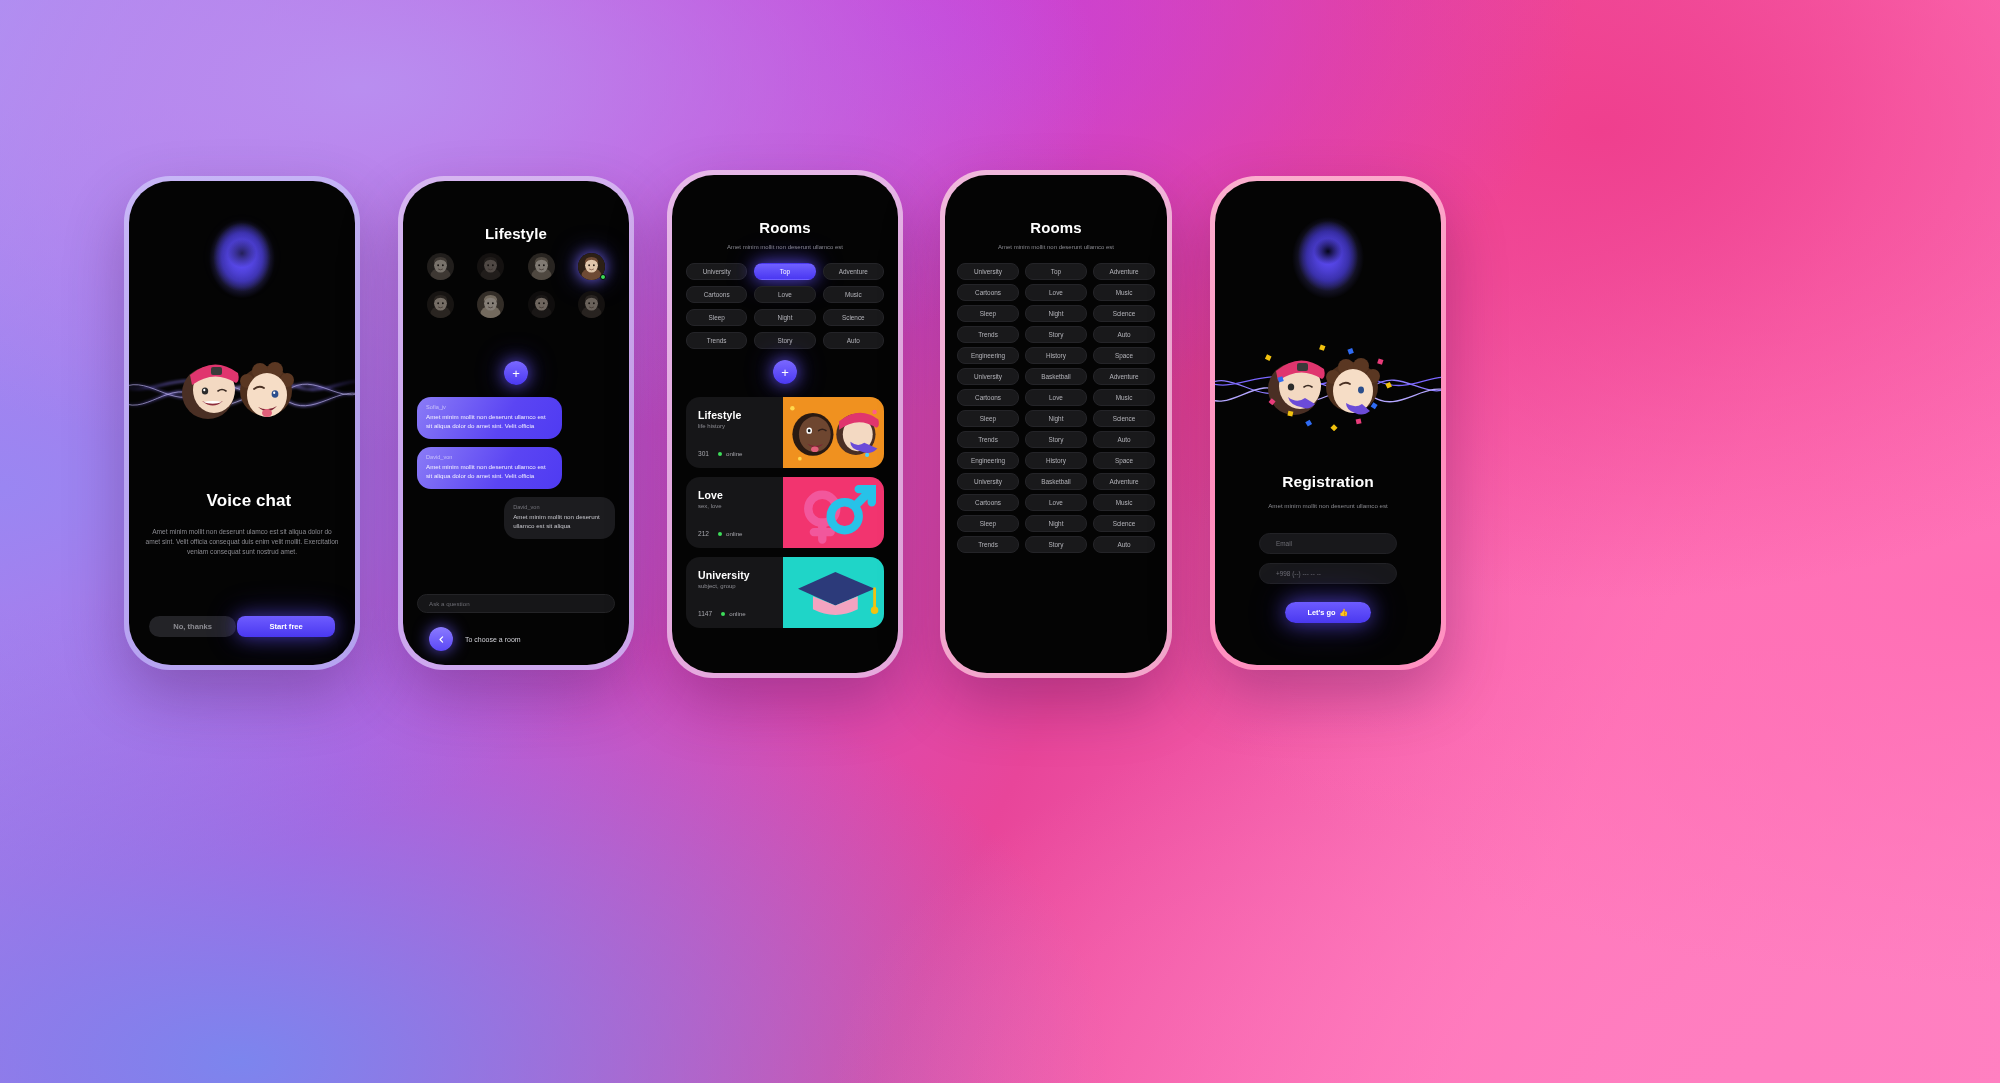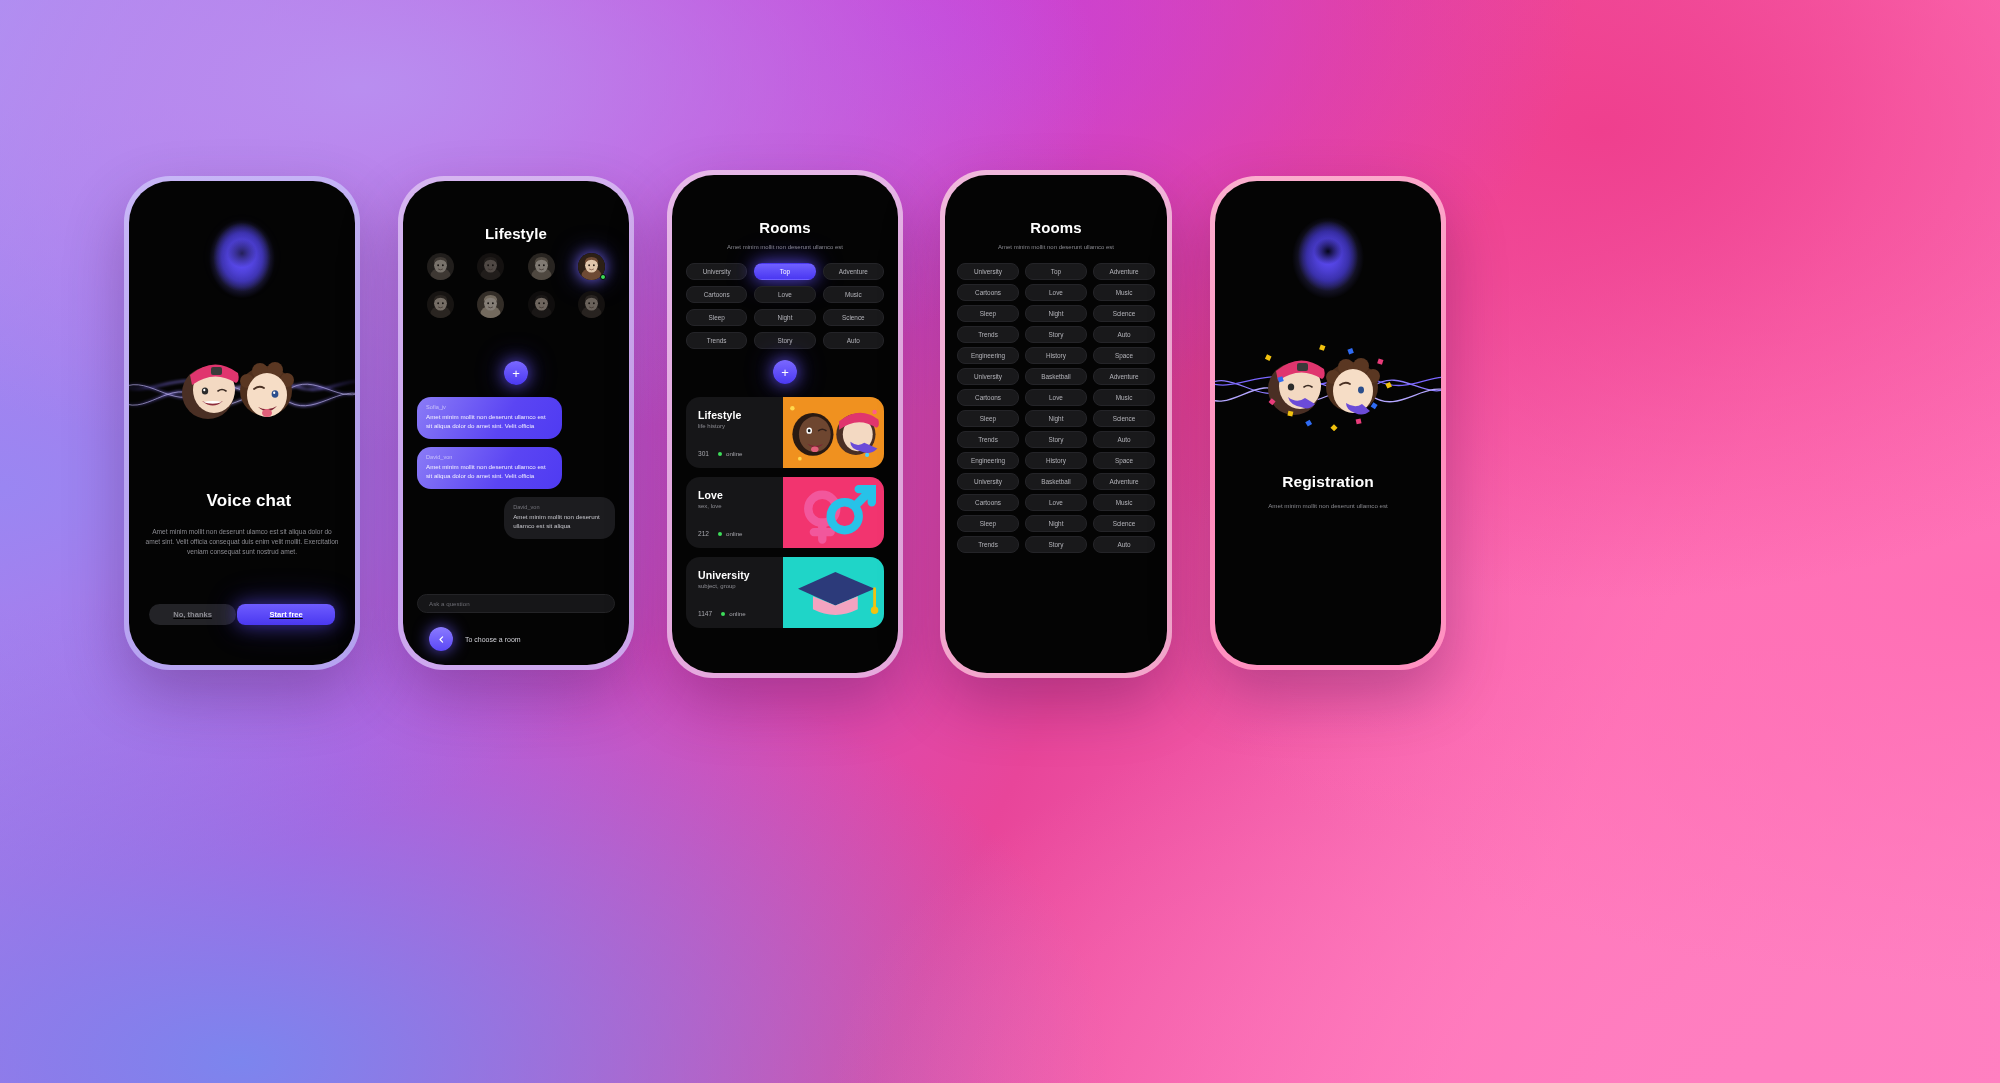--- a/index.html
+++ b/index.html
@@ -71,21 +71,21 @@
     position:absolute; left:50%; top:162px; transform:translateX(-50%);
     width:136px; height:92px;
   }
   .memoji{ position:absolute; width:74px; height:82px; }
   .mj-left{ left:4px; top:2px; }
   .mj-right{ left:56px; top:6px; }
 
   .p1-head { position:absolute; left:6px; right:0; top:310px;padding-left:8px; }
   .p1-head .title{ font-size:17px; }
   .p1-desc{ position:absolute; left:16px; right:16px; top:346px; }
-  .p1-btns{ position:absolute; left:20px; right:20px; bottom:40px; display:flex; gap:1px;text-decoration:underline; }
+  .p1-btns{ position:absolute; left:20px; right:20px; bottom:28px; display:flex; gap:1px; }
   .btn{
     border:none; border-radius:999px; font-size:7.6px; font-weight:600;
     display:flex; align-items:center; justify-content:center; height:21px; cursor:pointer;
     font-family:"Liberation Sans", sans-serif;
   }
   .btn-ghost{ flex:1; background:#232327; color:#8c8c92; }
   .btn-primary{
     flex:1.12; color:#fff;
     background:linear-gradient(180deg,#6e5cff,#4a38f0);
     box-shadow:0 0 18px rgba(100,80,255,.55), 0 0 34px rgba(90,70,255,.3);
@@ -613,16 +613,24 @@
             <rect x="72" y="86" width="5" height="5" fill="#f2c20e" transform="rotate(44 74 88)"></rect>
           </g>
         </svg>
       </div>
 
       <div class="p5-head">
         <div class="title">Registration</div>
       </div>
       <div class="subtitle p5-sub">Amet minim mollit non deserunt ullamco est</div>
 
+      <div class="p5-form">
+        <div class="field">Email</div>
+        <div class="field">+998 (--) --- -- --</div>
+        <button class="go-btn">
+          <span>Let's go</span>
+          <span>👍</span>
+        </button>
+      </div>
     </div>
   </div>
 
 </div>
 
 </body></html>

